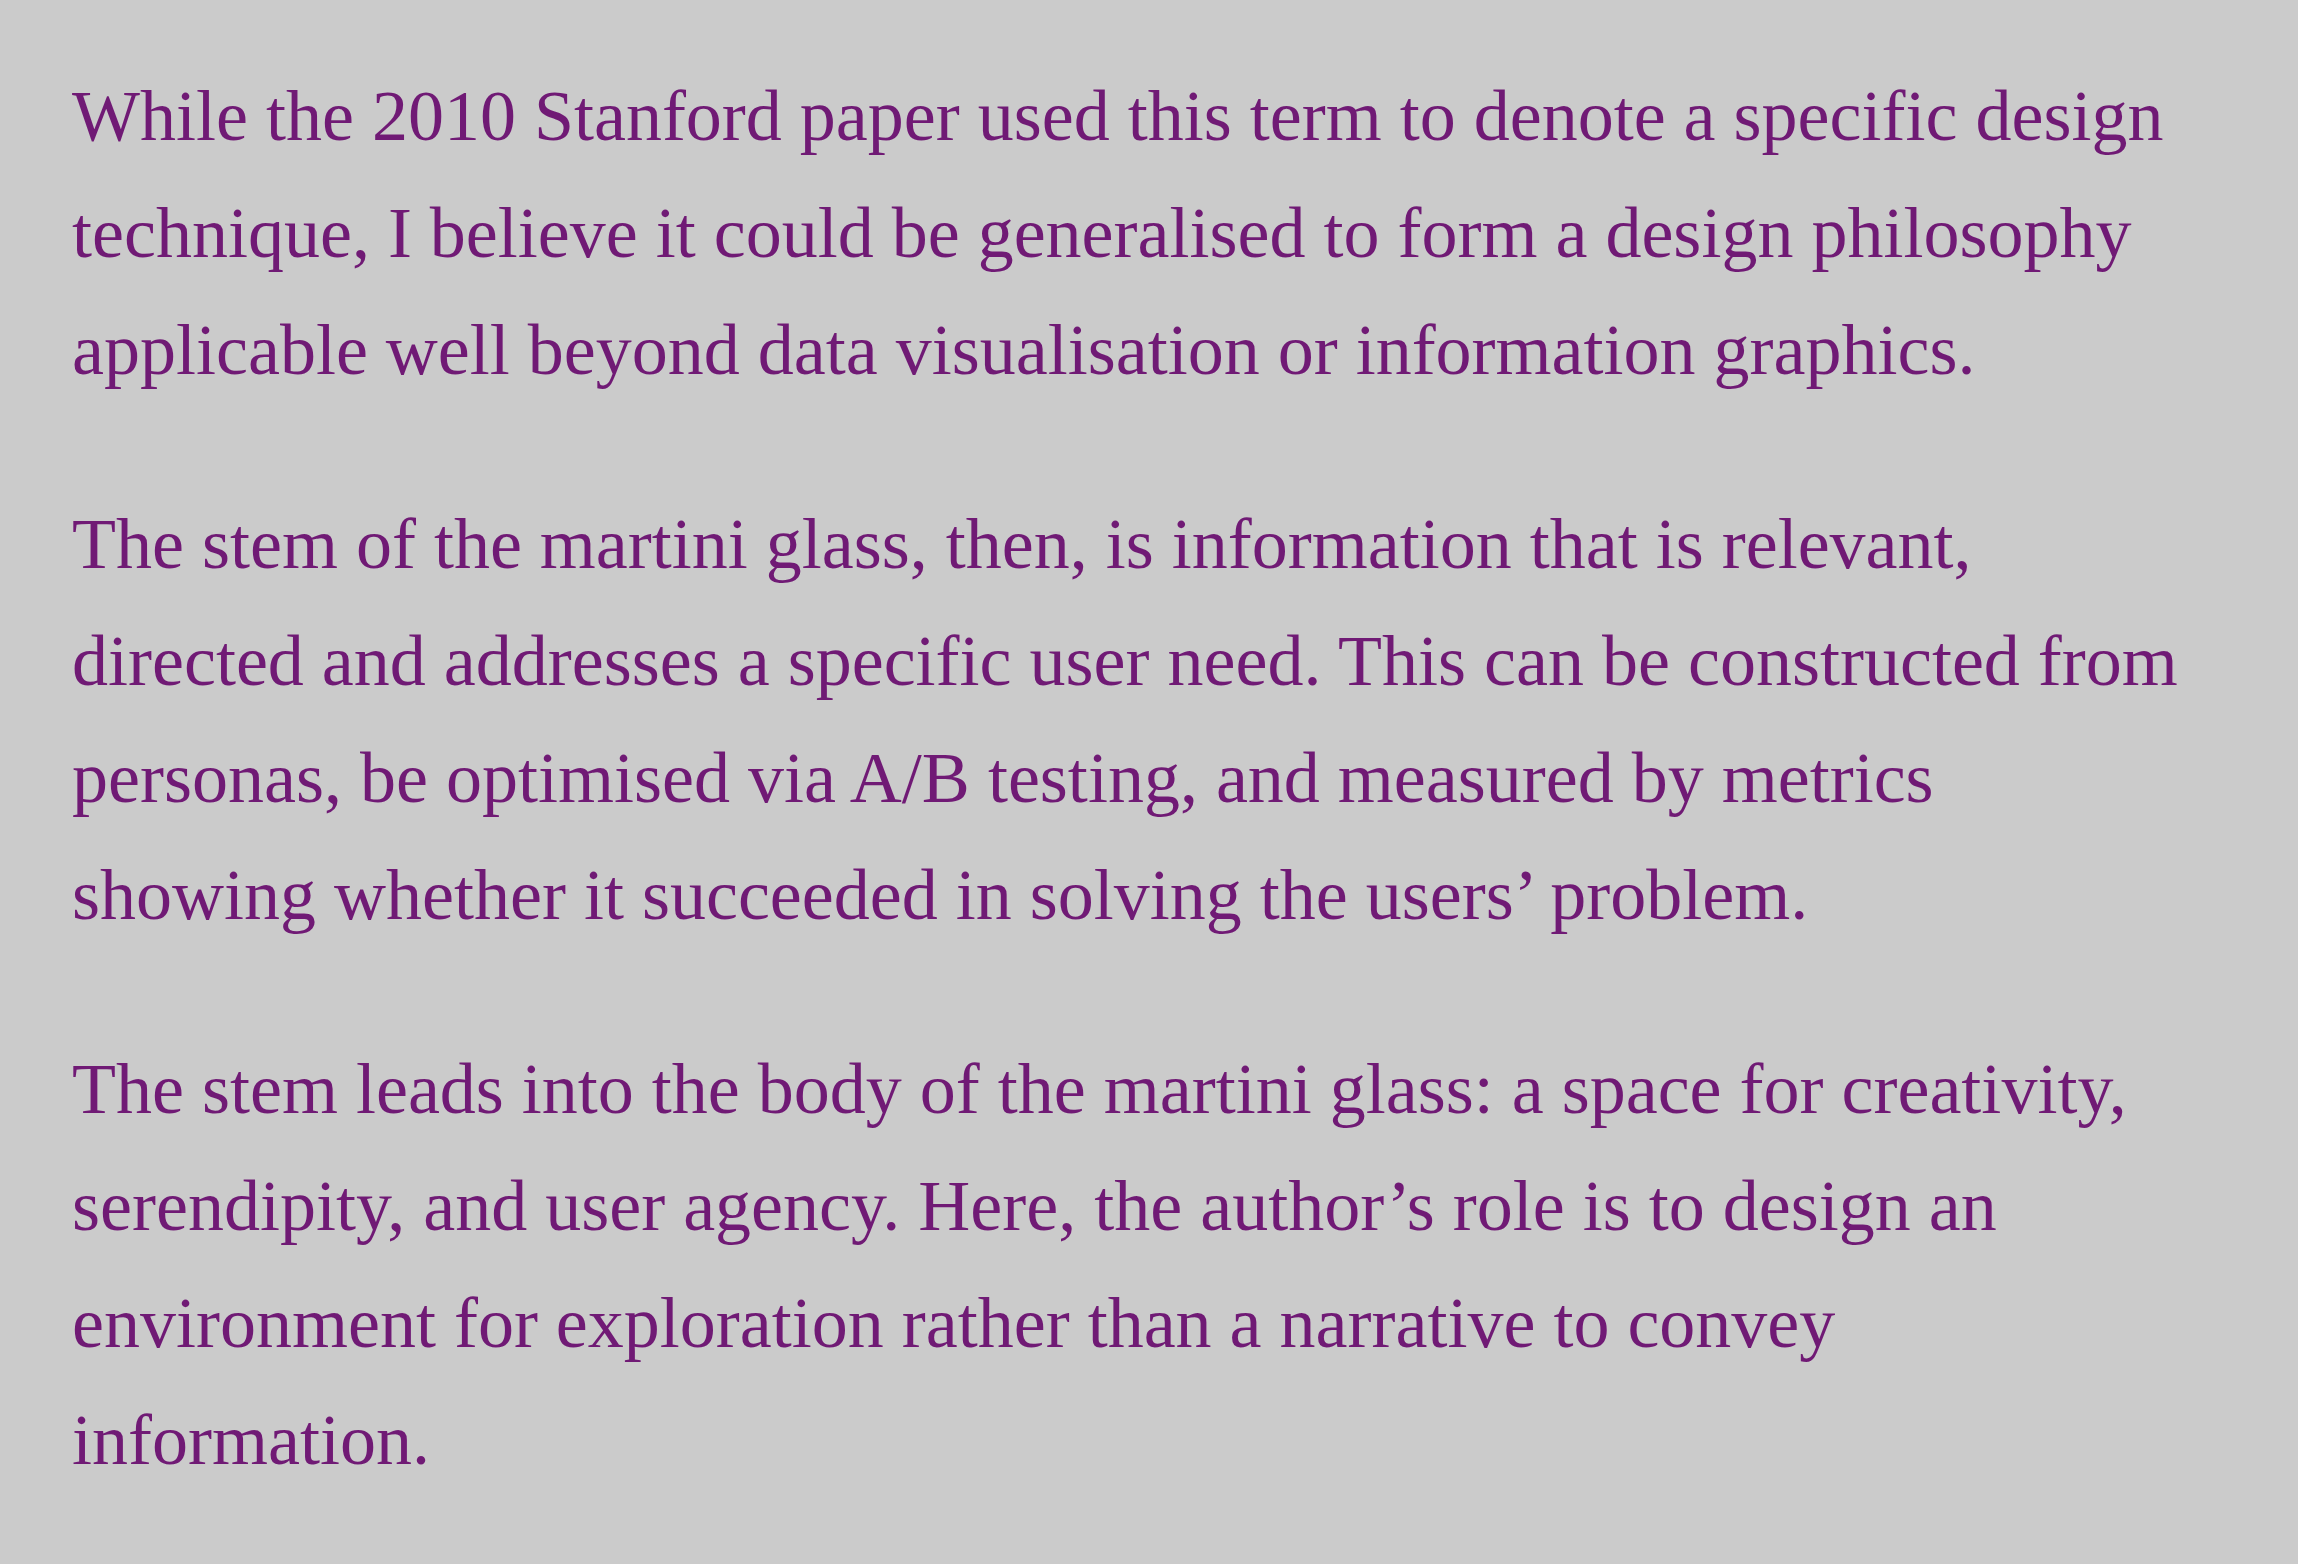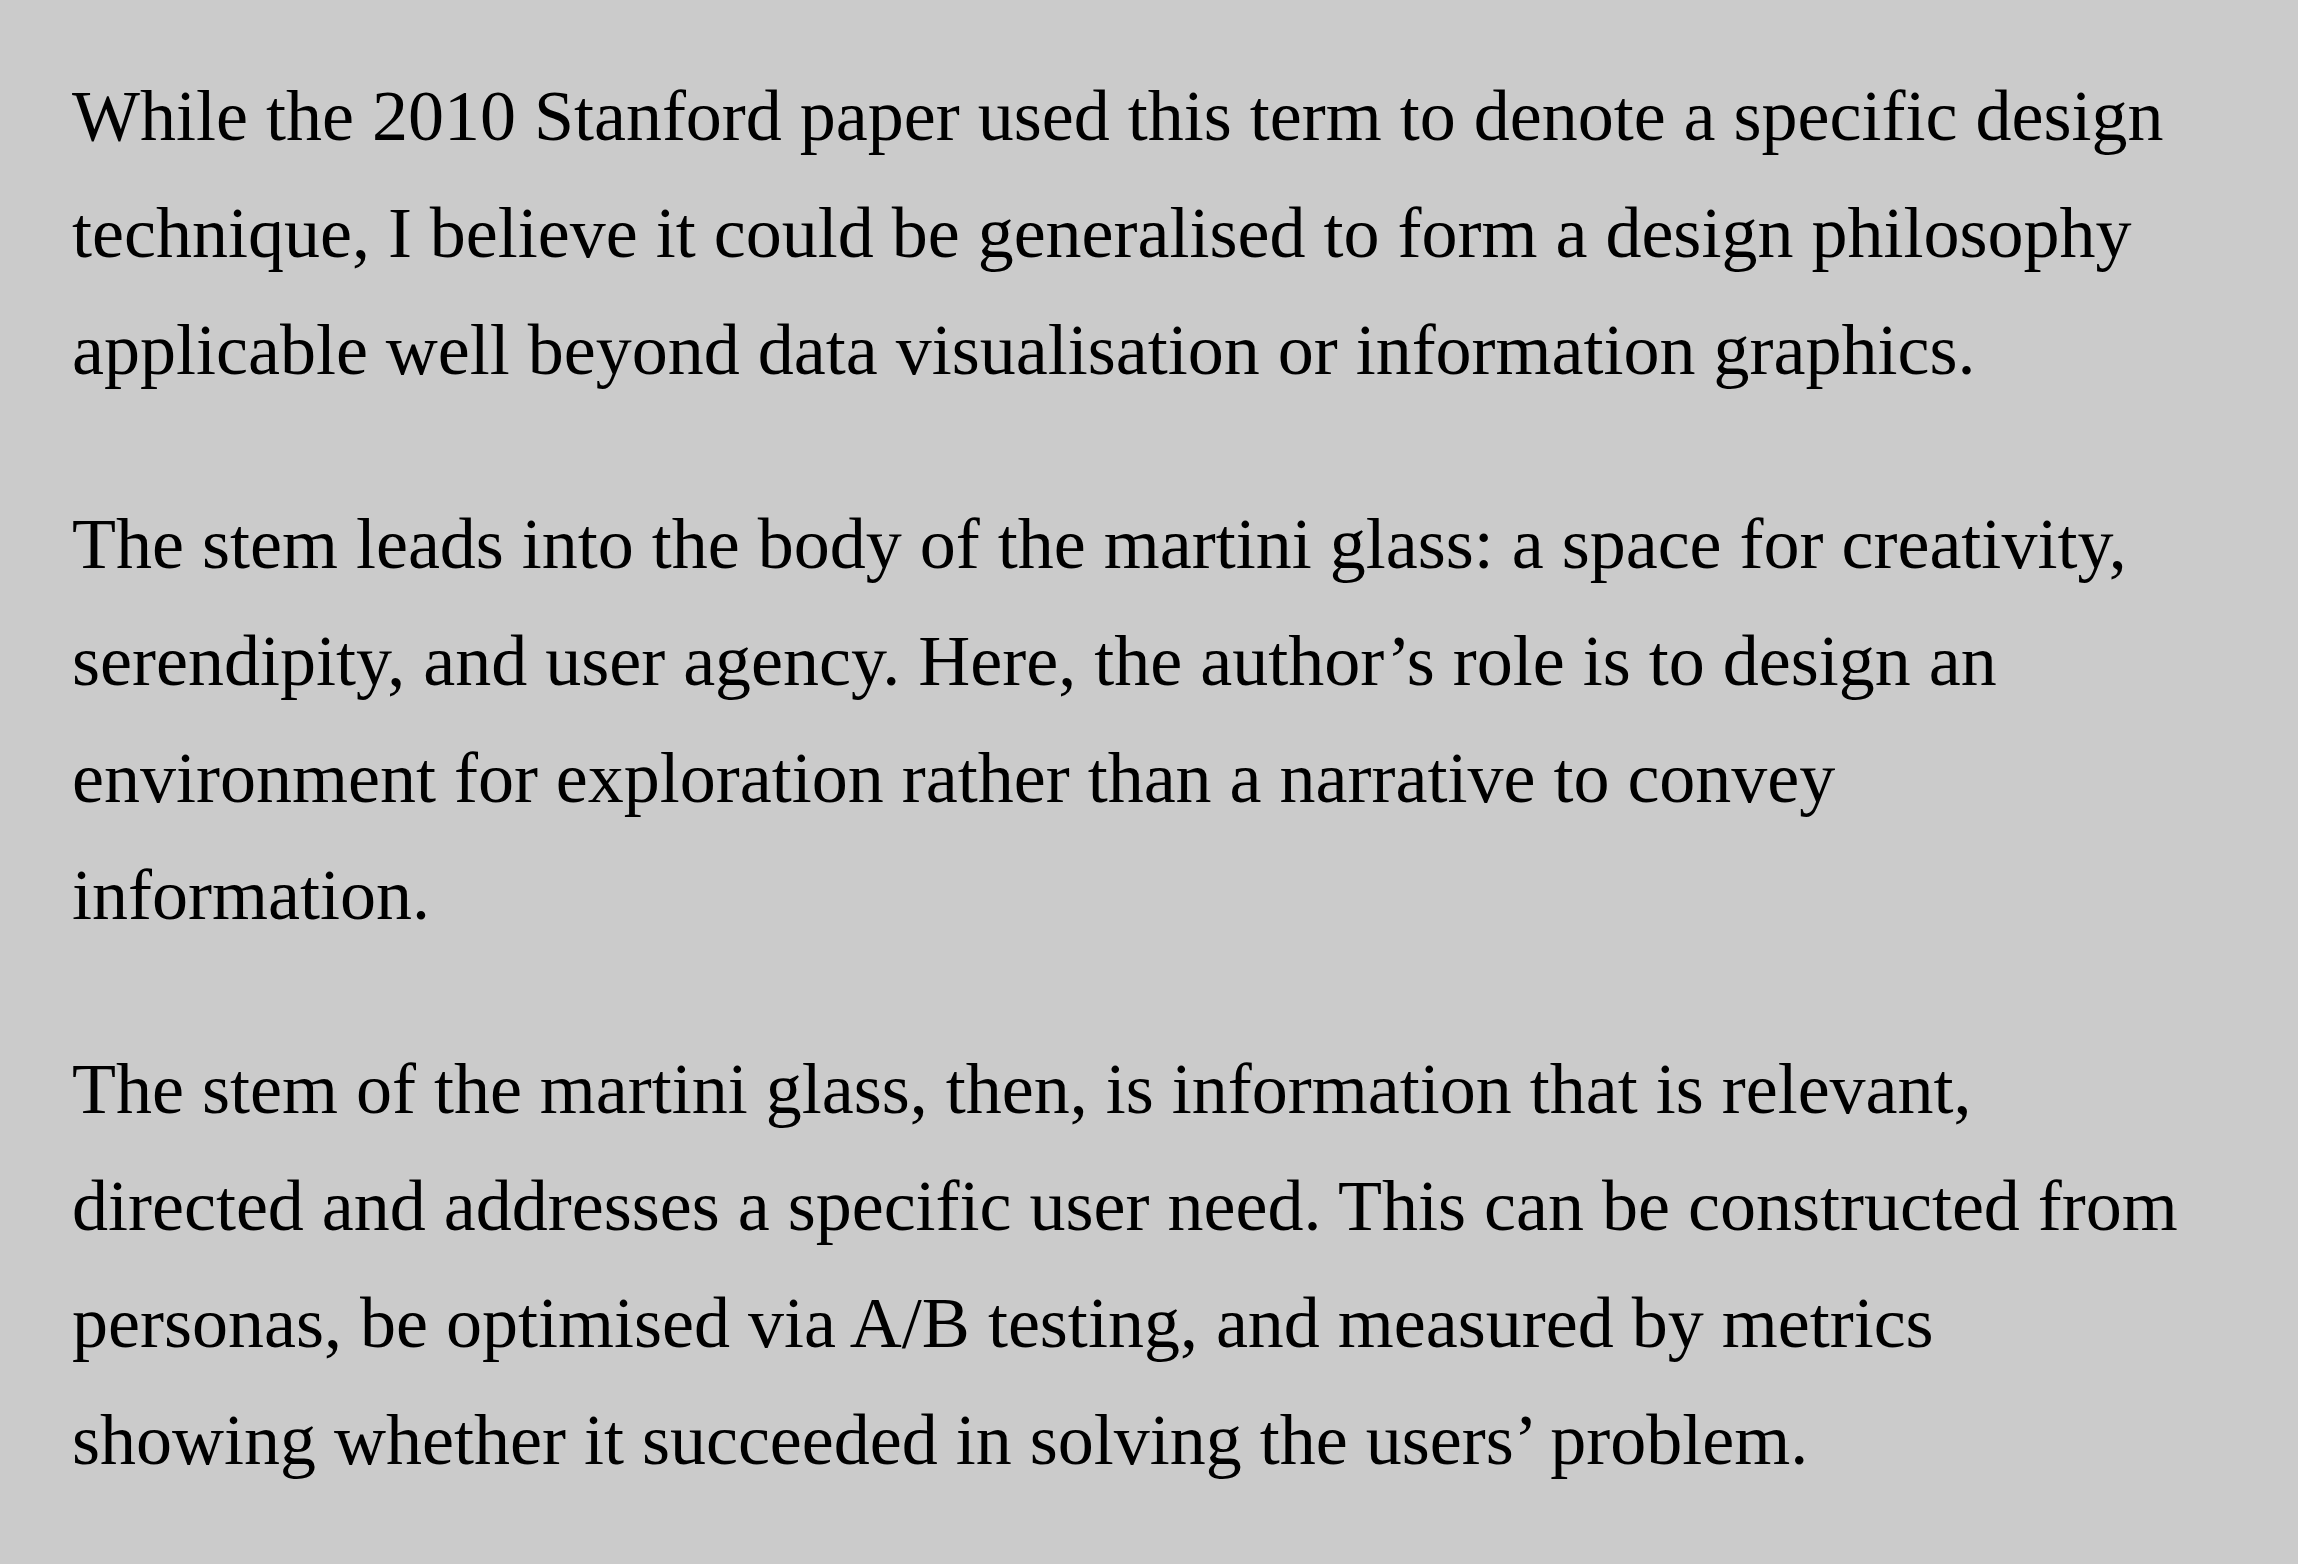--- a/index.html
+++ b/index.html
@@ -12,31 +12,31 @@
     background: #cbcbcb;
     overflow: hidden;
   }
   .article {
     box-sizing: border-box;
     width: 2298px;
     padding: 58px 60px 0 72px;
     font-family: "Liberation Serif", "DejaVu Serif", serif;
     font-size: 72px;
     line-height: 117px;
-    color: #000000;
+    color: #701a75;
     letter-spacing: 0;
   }
   .article p {
     margin: 0 0 77px 0;
     white-space: normal;
   }
   .article p:last-child {
     margin-bottom: 0;
   }
 </style>
 </head>
 <body>
 
 <main class="article">
   <p>While the 2010 Stanford paper used this term to denote a specific design<br>technique, I believe it could be generalised to form a design philosophy<br>applicable well beyond data visualisation or information graphics.</p>
+  <p>The stem of the martini glass, then, is information that is relevant,<br>directed and addresses a specific user need. This can be constructed from<br>personas, be optimised via A/B testing, and measured by metrics<br>showing whether it succeeded in solving the users’ problem.</p>
   <p>The stem leads into the body of the martini glass: a space for creativity,<br>serendipity, and user agency. Here, the author’s role is to design an<br>environment for exploration rather than a narrative to convey<br>information.</p>
-  <p>The stem of the martini glass, then, is information that is relevant,<br>directed and addresses a specific user need. This can be constructed from<br>personas, be optimised via A/B testing, and measured by metrics<br>showing whether it succeeded in solving the users’ problem.</p>
 </main>
 
 </body></html>

